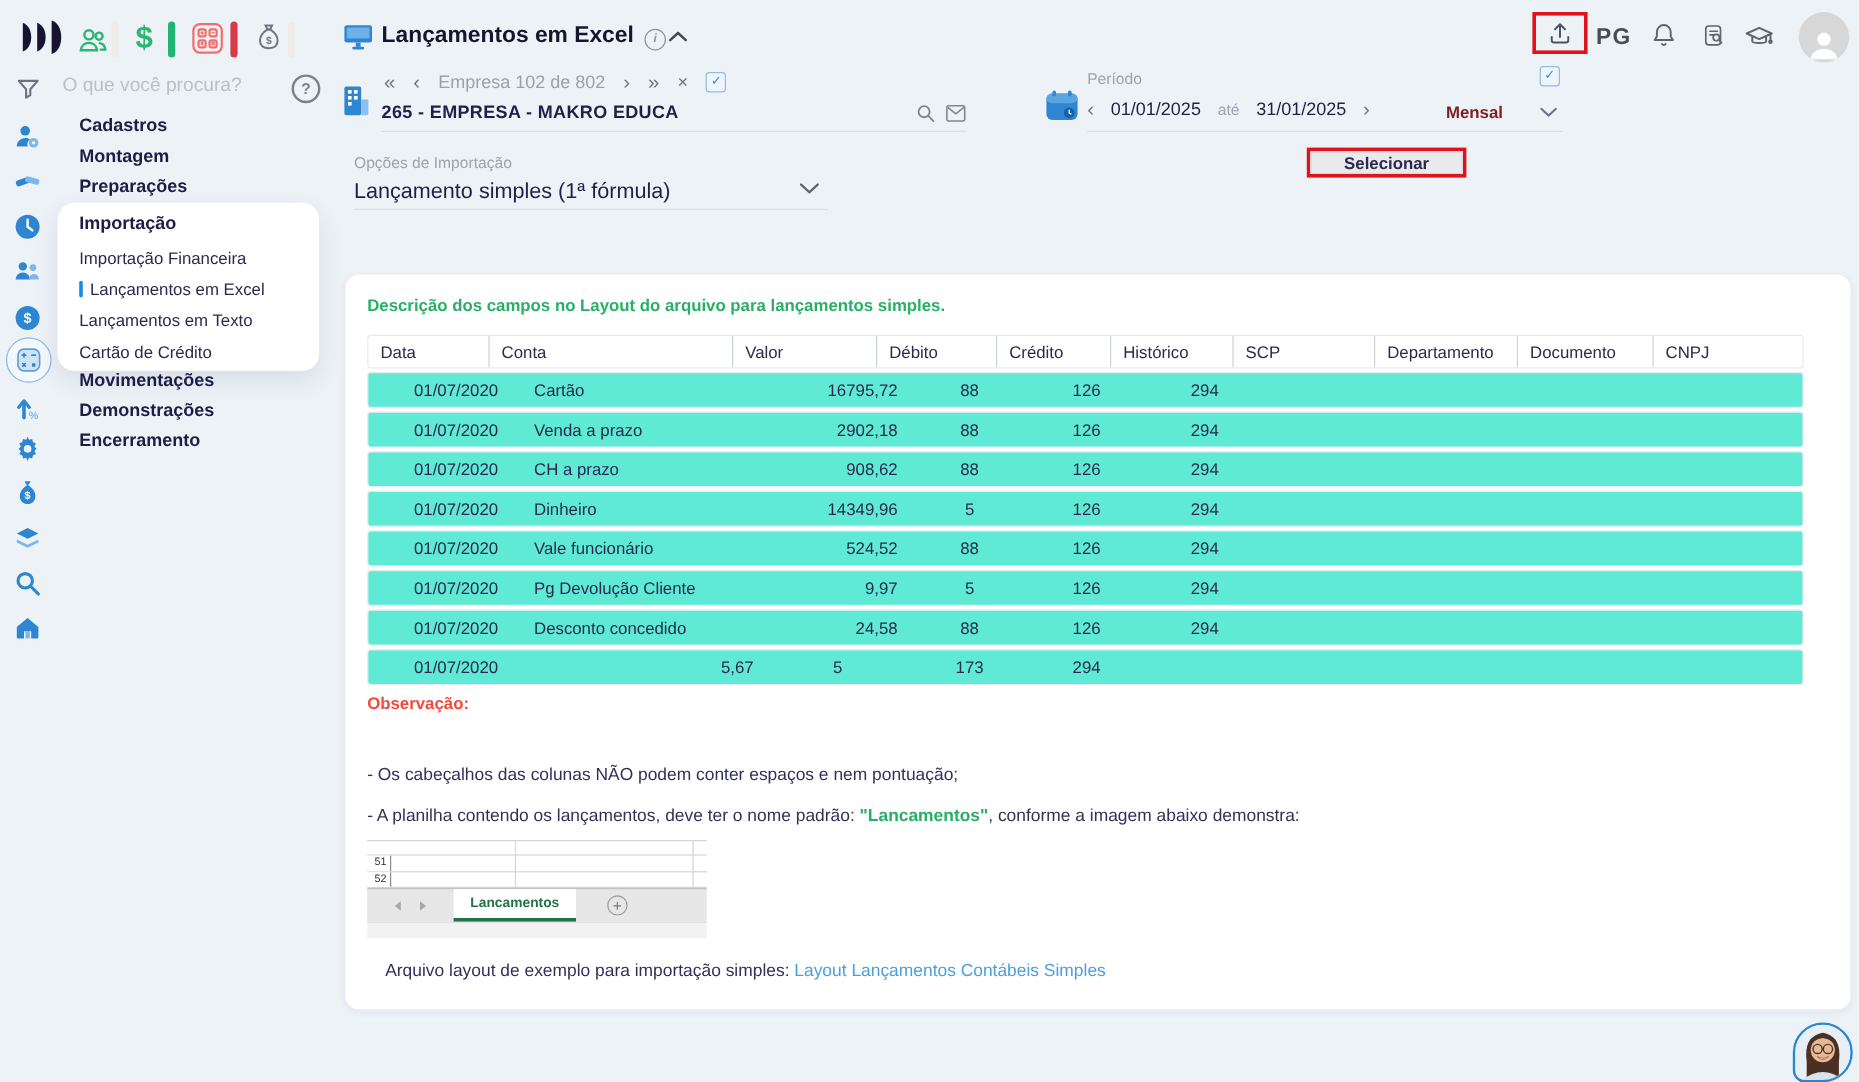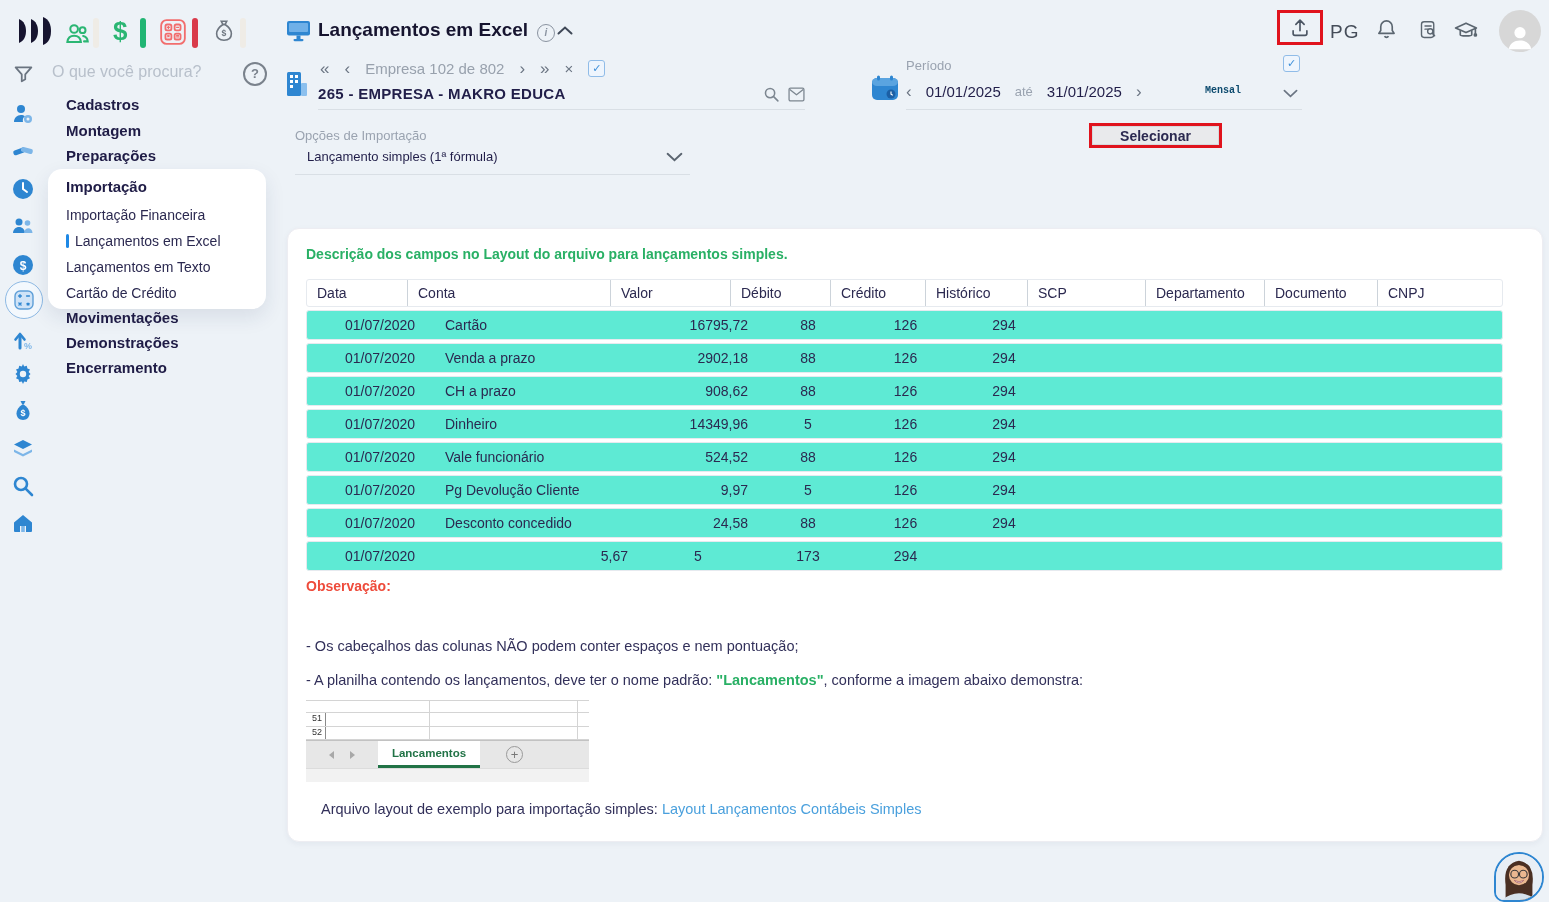--- a/index.html
+++ b/index.html
@@ -1,21 +1,21 @@
 <!DOCTYPE html>
 <html><head>
 <meta charset="utf-8">
 <style>
   html,body{margin:0;padding:0;}
   #app{position:relative;width:1549px;height:902px;background:#edf2f7;font-family:"Liberation Sans",sans-serif;overflow:hidden;color:#211e49;}
   .abs{position:absolute;}
   .ic{display:inline-flex;align-items:center;justify-content:center;}
   
   .vbar{width:6px;height:30px;border-radius:3px;display:inline-block;}
-  .pg{font-size:19px;font-weight:normal;color:#454d59;letter-spacing:1px;}
+  .pg{font-size:19px;font-weight:bold;color:#454d59;letter-spacing:1px;}
   .redbox{border:3px solid #e0131d;}
   .help-circle{width:20px;height:20px;border:2px solid #7a828c;border-radius:50%;color:#7a828c;font-size:13px;font-weight:bold;text-align:center;line-height:19px;}
   .search-input{background:transparent;border:none;outline:none;font-size:16px;color:#5b6570;width:185px;font-family:"Liberation Sans",sans-serif;}
   .search-input::placeholder{color:#b8c0cb;}
   
   .menu-item{left:66px;font-size:15px;font-weight:bold;color:#1f1c46;cursor:pointer;white-space:nowrap;}
   .popup{left:48px;top:169px;width:218px;height:140px;background:#fff;border-radius:14px;box-shadow:0 8px 20px rgba(30,50,90,.10);}
   .popup-item{position:absolute;left:18px;font-size:14px;color:#2b2950;white-space:nowrap;cursor:pointer;}
   .active-bar{display:inline-block;width:3px;height:14px;background:#1e88e5;border-radius:2px;margin-right:6px;vertical-align:-2px;}
   .side-ic{left:11px;width:24px;height:24px;color:#2e86d1;}
@@ -24,22 +24,22 @@
   .page-title{font-size:19px;font-weight:bold;color:#16142f;}
   .info-circle{width:16px;height:16px;border:1.5px solid #8a93a0;border-radius:50%;color:#8a93a0;font-size:10px;font-style:italic;font-weight:bold;text-align:center;line-height:15px;}
   .navglyph{color:#6b7583;font-size:17px;cursor:pointer;line-height:1;}
   .counter{color:#98a1ad;font-size:15px;}
   .company-name{font-size:15px;font-weight:bold;color:#211e49;letter-spacing:.3px;}
   .divider{height:1px;background:#d9dfe5;}
   .cbx{width:15px;height:15px;border:1px solid #90bce8;border-radius:3px;background:#eef5fd;color:#3d8fd9;font-size:11px;line-height:14px;text-align:center;display:inline-block;cursor:pointer;}
   .glabel{font-size:13px;color:#9aa3b0;}
   .date-txt{font-size:15px;color:#211e49;font-weight:bold;}
   .ate{font-size:13px;color:#9aa3b0;}
-  .mensal{font-size:10px;font-weight:bold;color:#0c4a6e;font-family:Liberation Mono, monospace;}
-  .opt-value{font-size:13px;color:#211e49;font-weight:bold;margin-left:12px;}
+  .mensal{font-size:14px;font-weight:bold;color:#7f1d1d;}
+  .opt-value{font-size:18px;color:#211e49;font-weight:bold;}
   
   .file-box{width:390px;height:31px;background:#fff;border:1px solid #e1e6ea;border-radius:6px;line-height:31px;text-align:right;padding-right:14px;font-size:14.5px;color:#2b2950;box-sizing:border-box;}
   .sel-annot{left:1089px;top:123px;width:133px;height:25px;border:3px solid #e0131d;box-sizing:border-box;}
   .sel-btn{width:100%;height:100%;background:#e9eaec;border:1px solid #d6d9dd;box-sizing:border-box;font-size:14px;font-weight:bold;color:#2b2950;display:flex;align-items:center;justify-content:center;cursor:pointer;}
   
   .card{left:287px;top:228px;width:1256px;height:614px;background:#fff;border:1px solid #ededf2;border-radius:12px;box-shadow:0 2px 6px rgba(20,40,80,.05);box-sizing:border-box;}
   .desc-green{font-size:14px;font-weight:bold;color:#29b065;}
   .tbl{left:18px;top:50px;width:1197px;}
   .thead,.trow{display:grid;grid-template-columns:100px 203px 120px 100px 95px 102px 118px 119px 113px 125px;box-sizing:border-box;}
   .thead{height:28px;line-height:26px;border:1px solid #e6eaef;border-radius:3px;background:#fff;}

